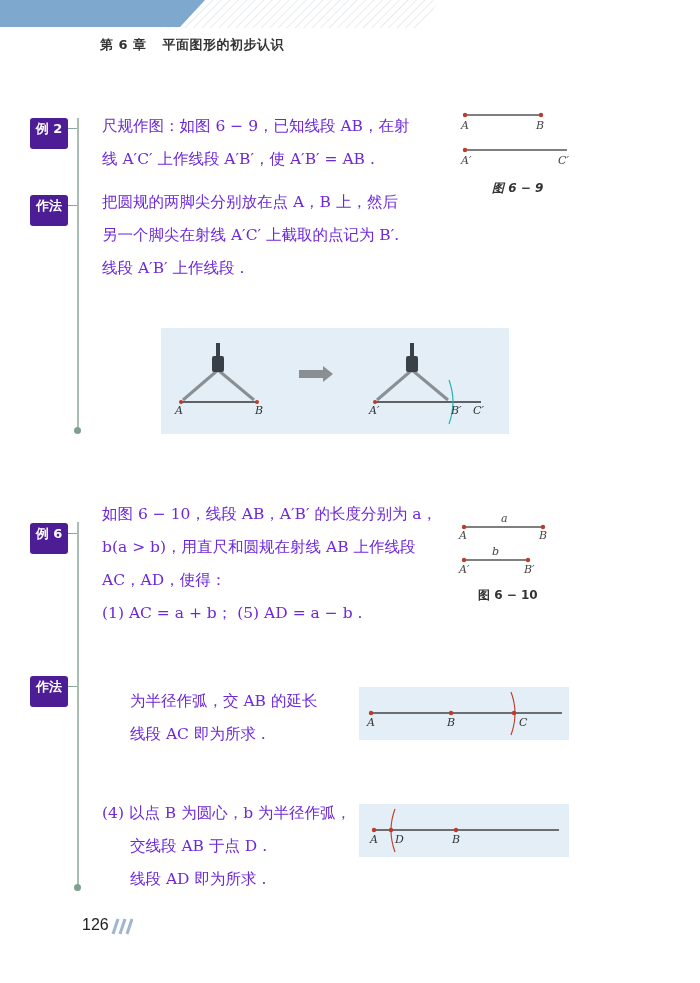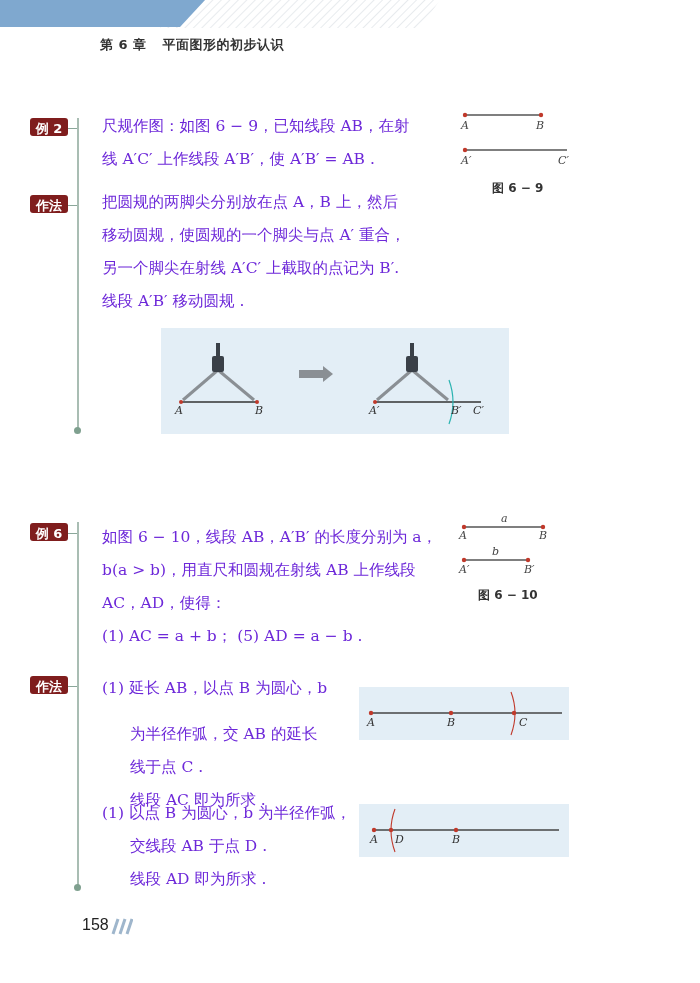--- a/index.html
+++ b/index.html
@@ -10,21 +10,21 @@
   .abs { position: absolute; }
   
   .hdr-band { left: 0; top: 0; width: 700px; height: 28px; }
   .chapter {
     left: 72px; top: 36px; font-family: "DejaVu Sans", "Liberation Sans", sans-serif;
     font-size: 13px; font-weight: bold; color: #333; letter-spacing: 0.5px; margin-left: 28px;
   }
   .chapter .gap { display: inline-block; width: 16px; }
   
   .tag {
-    position: absolute; left: 30px; width: 38px; height: 18px; background: #7f1d1d;
+    position: absolute; left: 30px; width: 38px; height: 31px; background: #4c1d95;
     color: #fff; border-radius: 3px; font-family: "DejaVu Sans", "Liberation Sans", sans-serif;
     font-size: 13px; font-weight: bold; text-align: center; line-height: 21px;
   }
   .tick { position: absolute; left: 68px; width: 9px; height: 1px; background: #8aa79a; }
   .vline { position: absolute; left: 77px; width: 2px; background: #a9bdb3; }
   .dot { position: absolute; left: 74px; width: 7px; height: 7px; border-radius: 50%; background: #7fa08f; }
   .para { position: absolute; left: 102px; font-size: 15.5px; line-height: 33px; color: #6d28d9; }
   .para div { white-space: nowrap; }
   .cap {
     position: absolute; font-family: "DejaVu Sans", "Liberation Sans", sans-serif;
@@ -58,37 +58,36 @@
 <div class="para" style="top:110px;">
   <div>尺规作图：如图 6 − 9，已知线段 AB，在射</div>
   <div>线 A′C′ 上作线段 A′B′，使 A′B′ = AB .</div>
 </div>
 
 <div class="tag" style="top:195px;">作法</div>
 <div class="tick" style="top:205px;"></div>
 
 <div class="para" style="top:186px;">
   <div>把圆规的两脚尖分别放在点 A，B 上，然后</div>
-  <div>移动圆规，使圆规的一个脚尖与点 A′ 重合，</div>
   <div>另一个脚尖在射线 A′C′ 上截取的点记为 B′.</div>
-  <div>线段 A′B′ 移动圆规 .</div>
+  <div>线段 A′B′ 上作线段 .</div>
 </div>
 
 <svg class="abs" style="left:455px; top:105px;" width="130" height="65">
   <line x1="10" y1="10" x2="86" y2="10" stroke="#555" stroke-width="1.5"></line>
   <circle cx="10" cy="10" r="2.2" fill="#c0392b"></circle>
   <circle cx="86" cy="10" r="2.2" fill="#c0392b"></circle>
   <text x="6" y="24" font-size="11" font-style="italic" font-family="DejaVu Serif, serif" fill="#444">A</text>
   <text x="81" y="24" font-size="11" font-style="italic" font-family="DejaVu Serif, serif" fill="#444">B</text>
   <line x1="10" y1="45" x2="112" y2="45" stroke="#555" stroke-width="1.5"></line>
   <circle cx="10" cy="45" r="2.2" fill="#c0392b"></circle>
   <text x="6" y="59" font-size="11" font-style="italic" font-family="DejaVu Serif, serif" fill="#444">A′</text>
   <text x="103" y="59" font-size="11" font-style="italic" font-family="DejaVu Serif, serif" fill="#444">C′</text>
 </svg>
-<div class="cap" style="left:492px; top:180px;">图 6 − 9</div>
+<div class="cap" style="left:492px; top:180px;font-style:italic;">图 6 − 9</div>
 
 <div class="fig-box" style="left:161px; top:328px; width:348px; height:106px;">
   <svg width="348" height="106" viewBox="0 0 348 106">
 
     <line x1="18" y1="73" x2="240" y2="73" stroke="none"></line>
     <line x1="20" y1="74" x2="96" y2="74" stroke="#333" stroke-width="1.5"></line>
     <line x1="57" y1="42" x2="22" y2="72" stroke="#8a8f94" stroke-width="3"></line>
     <line x1="57" y1="42" x2="93" y2="72" stroke="#8a8f94" stroke-width="3"></line>
     <rect x="51" y="28" width="12" height="16" rx="2" fill="#3a4048"></rect>
     <rect x="55" y="15" width="4" height="14" fill="#3a4048"></rect>
@@ -112,21 +111,21 @@
     <text x="312" y="86" font-size="11" font-style="italic" font-family="DejaVu Serif, serif" fill="#333">C′</text>
   </svg>
 </div>
 
 <div class="vline" style="top:522px; height:364px;"></div>
 <div class="dot" style="top:884px;"></div>
 
 <div class="tag" style="top:523px;">例 6</div>
 <div class="tick" style="top:533px;"></div>
 
-<div class="para" style="top:521px;">
+<div class="para" style="top:498px;">
   <div>如图 6 − 10，线段 AB，A′B′ 的长度分别为 a，</div>
   <div>b(a &gt; b)，用直尺和圆规在射线 AB 上作线段</div>
   <div>AC，AD，使得：</div>
   <div>(1) AC = a + b；    (5) AD = a − b .</div>
 </div>
 
 <svg class="abs" style="left:455px; top:510px;" width="110" height="70">
   <text x="46" y="12" font-size="11" font-style="italic" font-family="DejaVu Serif, serif" fill="#444">a</text>
   <line x1="9" y1="17" x2="88" y2="17" stroke="#555" stroke-width="1.5"></line>
   <circle cx="9" cy="17" r="2.2" fill="#c0392b"></circle>
@@ -139,28 +138,26 @@
   <circle cx="73" cy="50" r="2.2" fill="#c0392b"></circle>
   <text x="4" y="63" font-size="11" font-style="italic" font-family="DejaVu Serif, serif" fill="#444">A′</text>
   <text x="69" y="63" font-size="11" font-style="italic" font-family="DejaVu Serif, serif" fill="#444">B′</text>
 </svg>
 <div class="cap" style="left:478px; top:587px;">图 6 − 10</div>
 
 <div class="tag" style="top:676px;">作法</div>
 <div class="tick" style="top:686px;"></div>
 
 <div class="para" style="top:672px;">
-  <div>(1) 延长 AB，以点 B 为圆心，b</div>
   <div style="padding-left:28px;margin-top:13px;">为半径作弧，交 AB 的延长</div>
-  <div style="padding-left:28px;">线于点 C .</div>
   <div style="padding-left:28px;">线段 AC 即为所求 .</div>
 </div>
 
 <div class="para" style="top:797px;">
-  <div>(1) 以点 B 为圆心，b 为半径作弧，</div>
+  <div>(4) 以点 B 为圆心，b 为半径作弧，</div>
   <div style="padding-left:28px;">交线段 AB 于点 D .</div>
   <div style="padding-left:28px;">线段 AD 即为所求 .</div>
 </div>
 
 <div class="fig-box" style="left:359px; top:687px; width:210px; height:53px;">
   <svg width="210" height="53">
     <line x1="12" y1="26" x2="203" y2="26" stroke="#444" stroke-width="1.5"></line>
     <circle cx="12" cy="26" r="2.2" fill="#c0392b"></circle>
     <circle cx="92" cy="26" r="2.2" fill="#c0392b"></circle>
     <circle cx="155" cy="26" r="2.2" fill="#c0392b"></circle>
@@ -177,18 +174,18 @@
     <circle cx="15" cy="26" r="2.2" fill="#c0392b"></circle>
     <circle cx="32" cy="26" r="2.2" fill="#c0392b"></circle>
     <circle cx="97" cy="26" r="2.2" fill="#c0392b"></circle>
     <path d="M 36 5 Q 28 26 36 48" stroke="#c0392b" stroke-width="1.1" fill="none"></path>
     <text x="11" y="39" font-size="11" font-style="italic" font-family="DejaVu Serif, serif" fill="#333">A</text>
     <text x="36" y="39" font-size="11" font-style="italic" font-family="DejaVu Serif, serif" fill="#333">D</text>
     <text x="93" y="39" font-size="11" font-style="italic" font-family="DejaVu Serif, serif" fill="#333">B</text>
   </svg>
 </div>
 
-<div class="abs pagenum">158</div>
+<div class="abs pagenum">126</div>
 <svg class="abs" style="left:107px; top:917px;" width="26" height="18">
   <line x1="6" y1="17" x2="11" y2="2" stroke="#9fb6cc" stroke-width="3"></line>
   <line x1="13" y1="17" x2="18" y2="2" stroke="#9fb6cc" stroke-width="3"></line>
   <line x1="20" y1="17" x2="25" y2="2" stroke="#9fb6cc" stroke-width="3"></line>
 </svg>
 
 </body></html>

